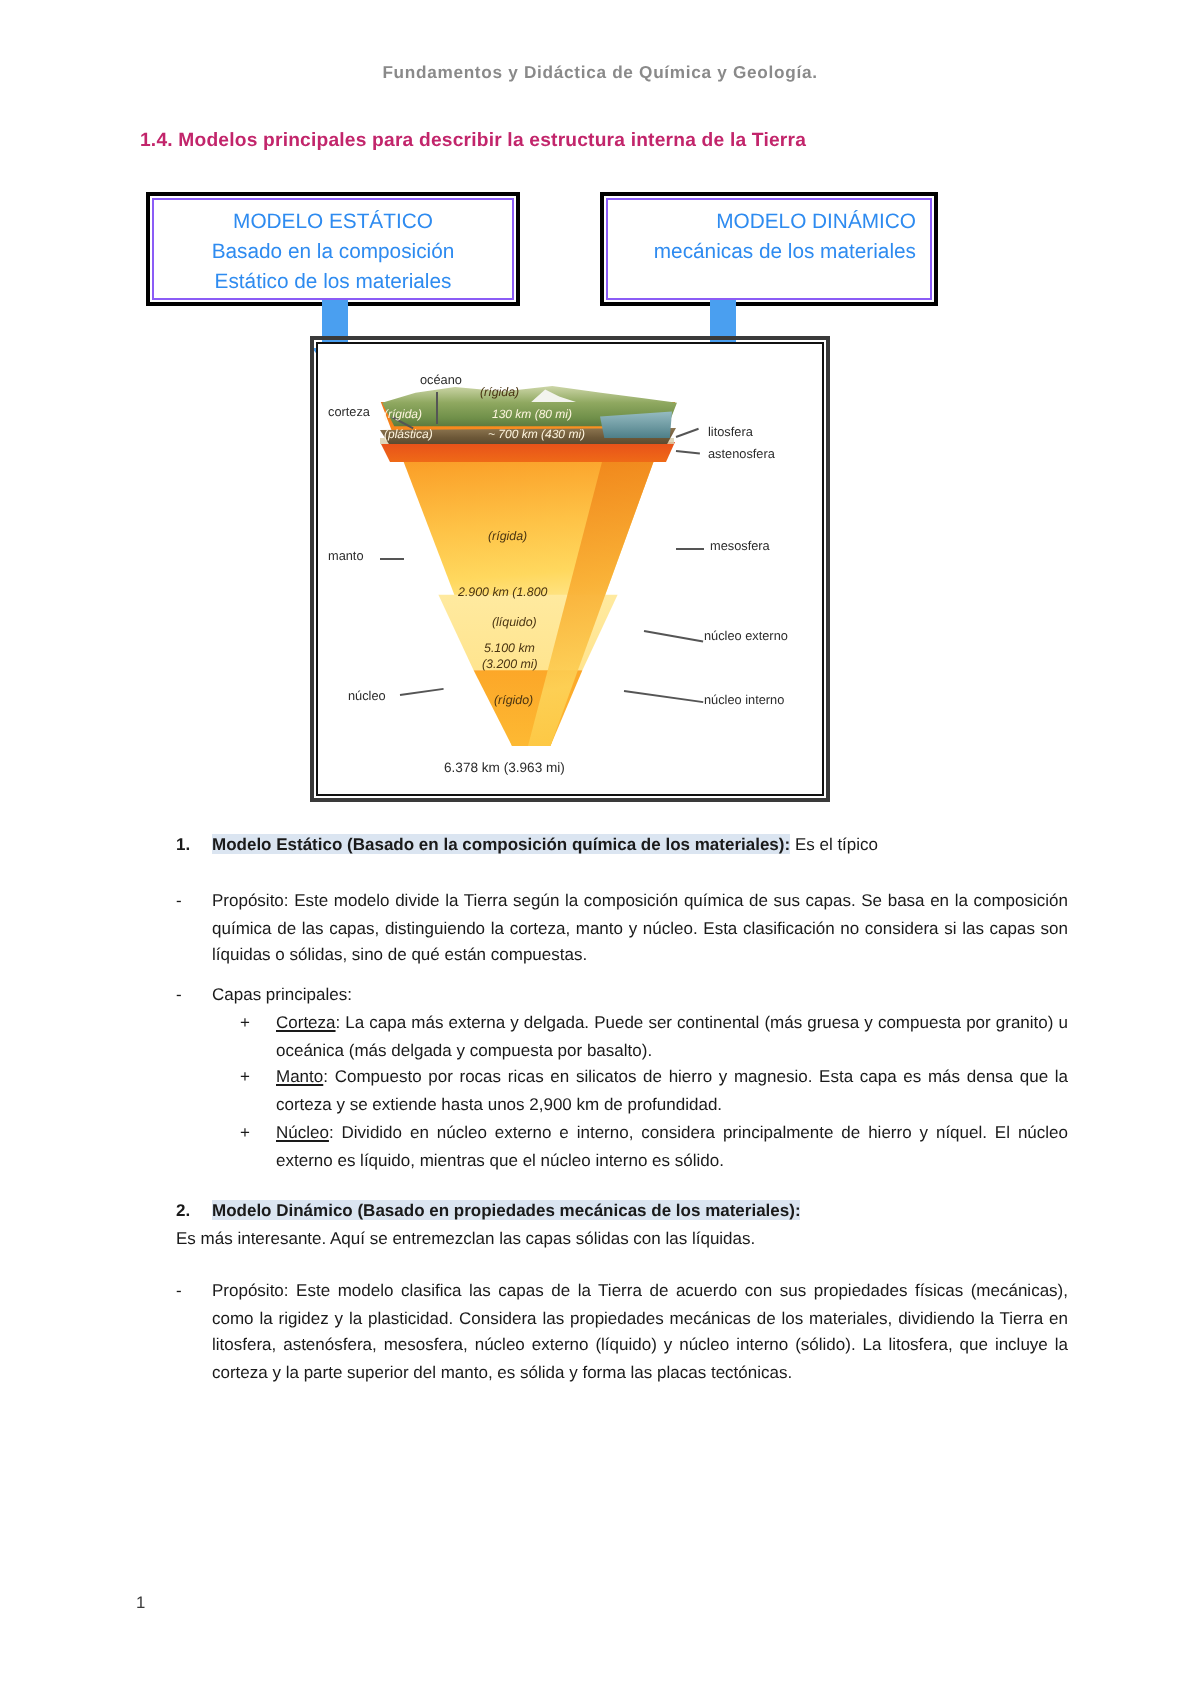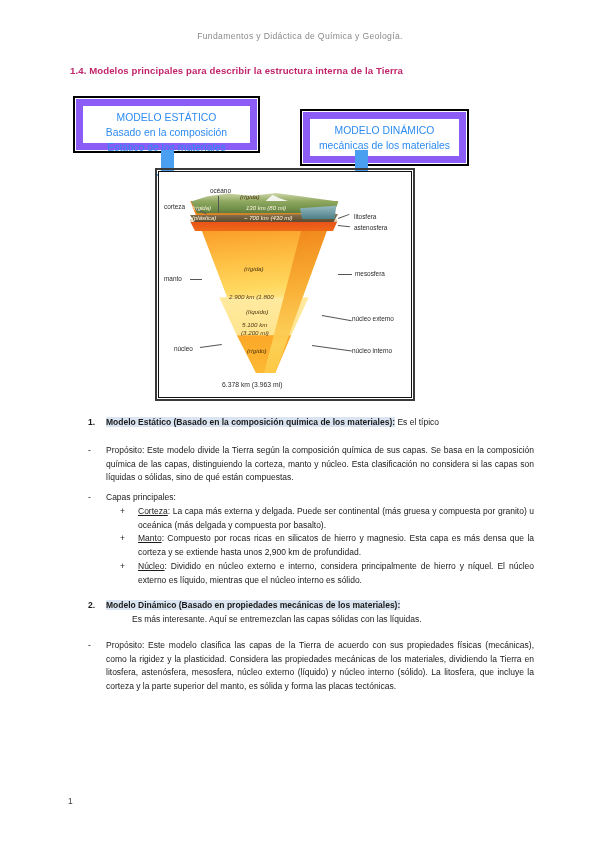--- a/index.html
+++ b/index.html
@@ -24,60 +24,61 @@
   
   .doc-header {
     position: absolute;
     top: 31px;
     left: 0;
     width: 600px;
     text-align: center;
     font-size: 8.6px;
     color: #8a8a8a;
     letter-spacing: 0.35px;
+    font-weight: bold;
   }
 
   
   .section-heading {
     position: absolute;
     top: 65px;
     left: 70px;
     width: 470px;
     font-size: 9.6px;
     font-weight: bold;
     color: #c2256b;
     letter-spacing: 0.1px;
   }
 
   
   .model-box {
     position: absolute;
     box-sizing: border-box;
-    border: 7px solid #8b5cf6;
+    border: 1px solid #8b5cf6;
     outline: 2px solid #000;
     outline-offset: 1px;
     background: #ffffff;
     color: #2e8bf0;
     font-size: 10.4px;
     line-height: 1.45;
     padding: 4px 7px 5px 7px;
   }
   .model-box.left {
     left: 76px;
     top: 99px;
     width: 181px;
     height: 51px;
     text-align: center;
   }
   .model-box.right {
     left: 303px;
-    top: 112px;
+    top: 99px;
     width: 163px;
     height: 51px;
-    text-align: center;
+    text-align: right;
   }
   .model-box .line { display: block; white-space: nowrap; }
 
   
   .arrow {
     position: absolute;
     width: 13px;
   }
   .arrow .shaft {
     width: 13px;
@@ -287,21 +288,20 @@
     padding-right: 66px;
   }
   .plus-item .marker {
     position: absolute;
     left: 120px;
     top: 0;
   }
   .plain {
     padding-left: 88px;
     padding-right: 32px;
-    margin-left: 44px;
   }
   b { font-weight: normal; }
   u { text-decoration: underline; }
   .sp-6 { height: 6px; }
   .sp-12 { height: 12px; }
   .sp-14 { height: 14px; }
 
   
   .page-number {
     position: absolute;

